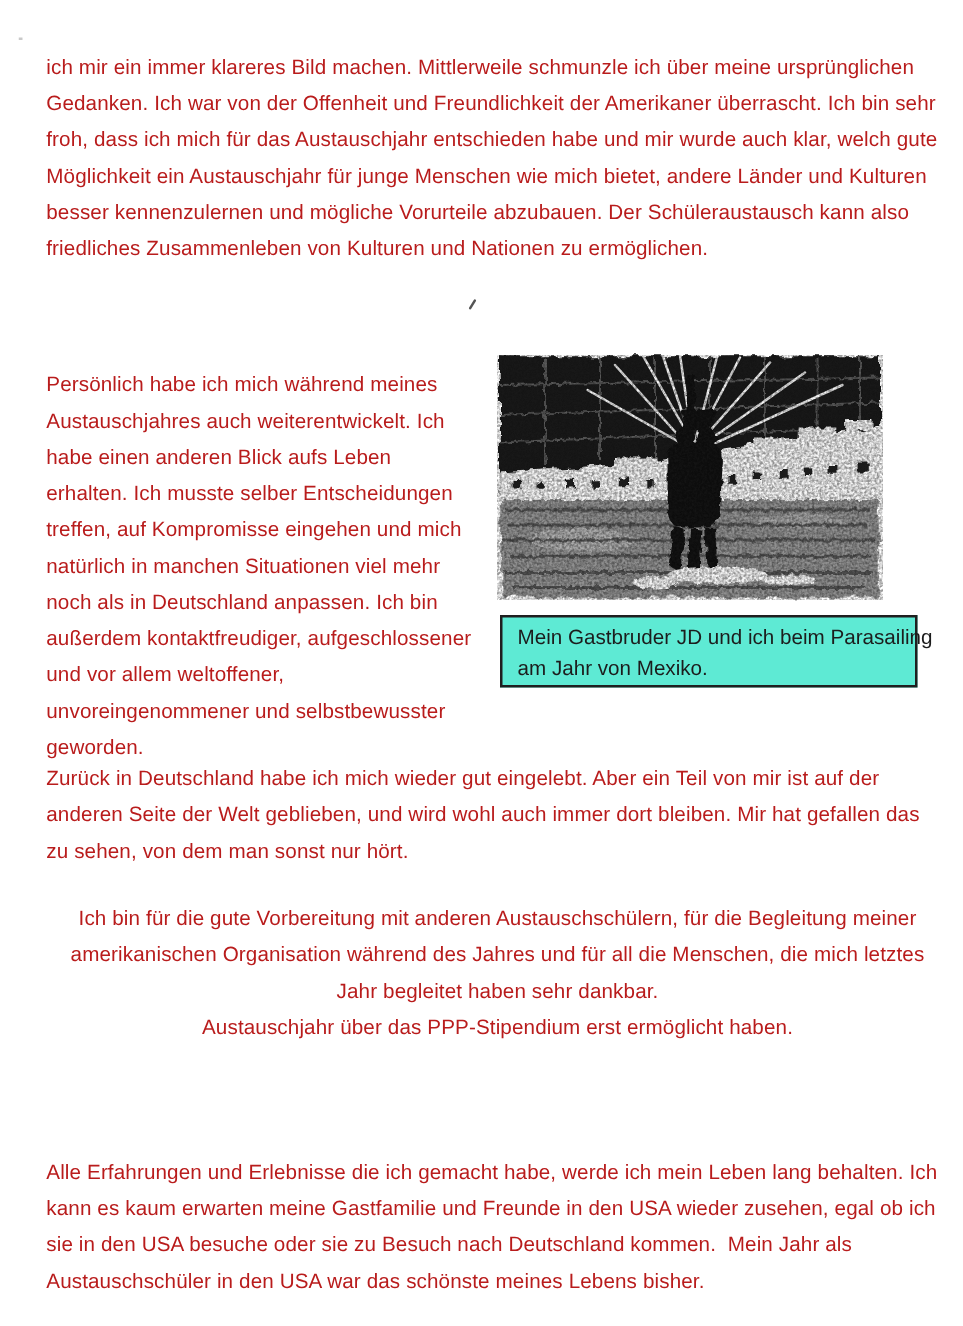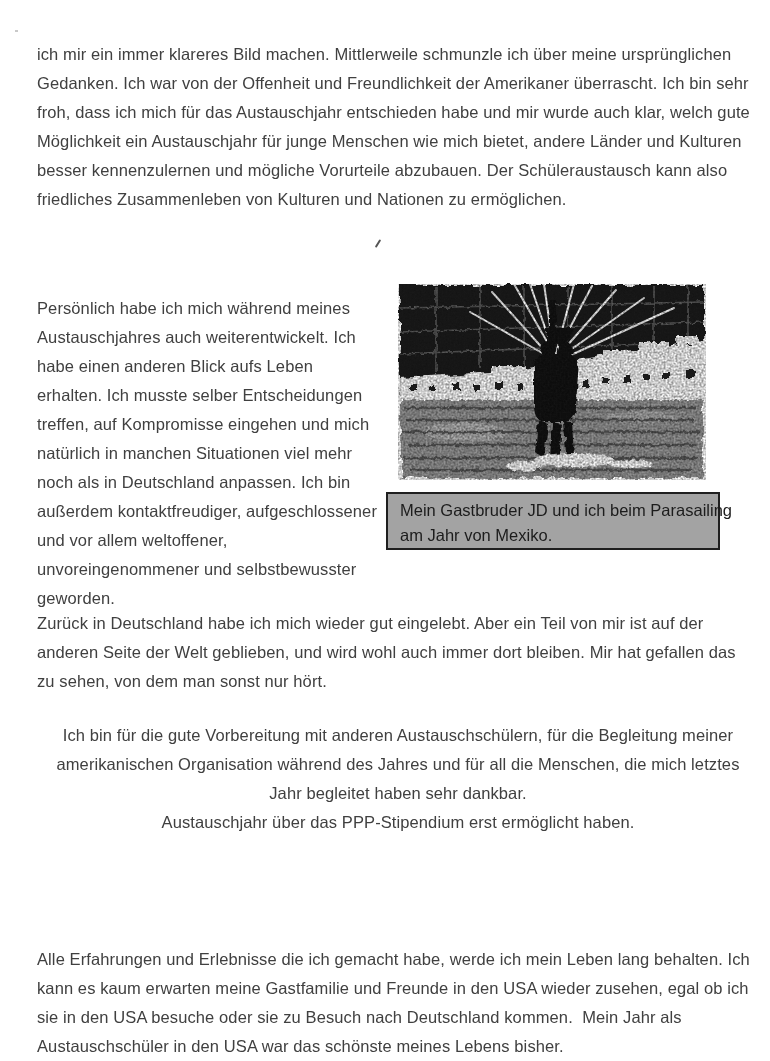--- a/index.html
+++ b/index.html
@@ -13,42 +13,42 @@
     color:#1a1a1a;
     overflow:hidden;
   }
 
   .para {
     position:absolute;
     left:37px;
     font-size:16.5px;
     line-height:29px;
     letter-spacing:0.1px;
-    color:#404040;
+    color:#b91c1c;
   }
   .line { white-space:pre; }
 
   .para-intro   { top:40px;  width:722px; }
   .para-personal{ top:266px; width:356px;margin-top:28px; }
   .para-return  { top:609px; width:722px; }
   .para-thanks  { top:721px; width:722px;text-align:center; }
-  .para-closing { top:945px; width:722px; }
+  .para-closing { top:924px; width:722px; }
 
   .photo-figure {
     position:absolute;
     left:396px; top:282px;
     width:312px; height:200px;
   }
 
   .caption-box {
     position:absolute;
-    left:386px; top:492px;
+    left:400px; top:492px;
     width:334px; height:58px;
     border:2px solid #1f1f1f;
-    background:#a3a3a3;
+    background:#5eead4;
     padding:4px 12px 0 12px;
     font-size:16.5px;
     line-height:25px;
     color:#1c1c1c;
   }
 
   .scan-artifact {
     position:absolute;
     left:377px; top:239px;
     width:2px; height:9px;

